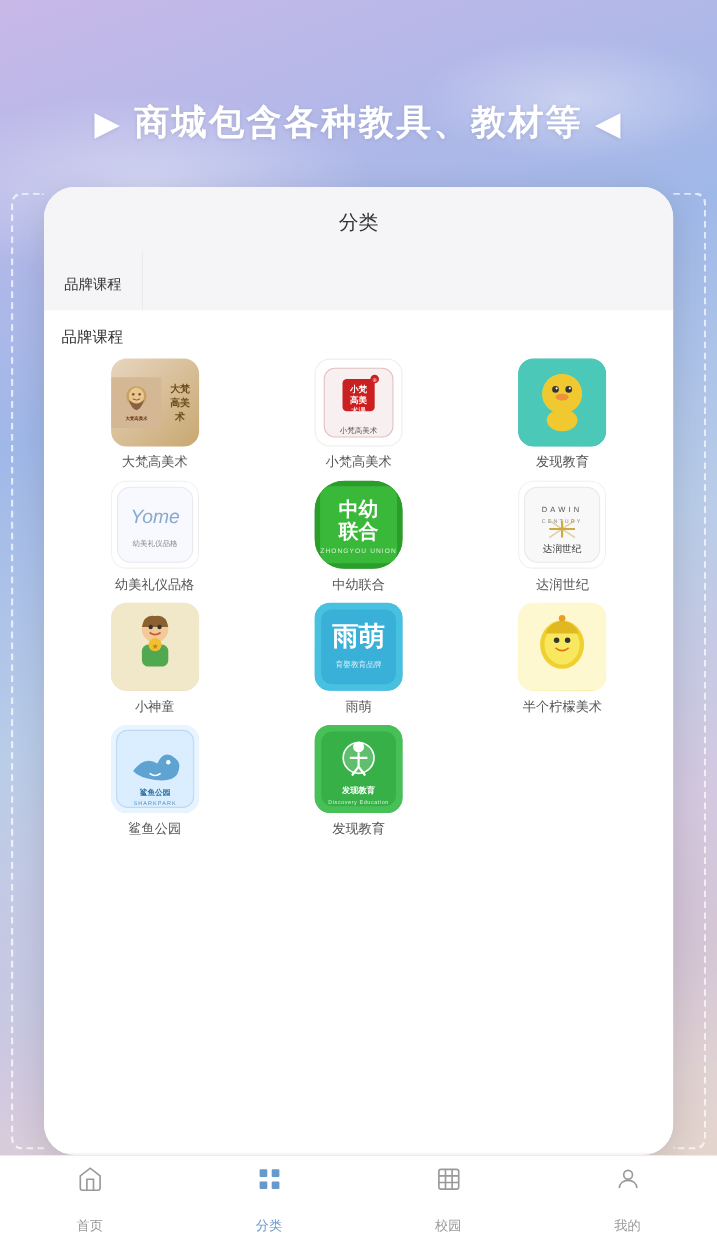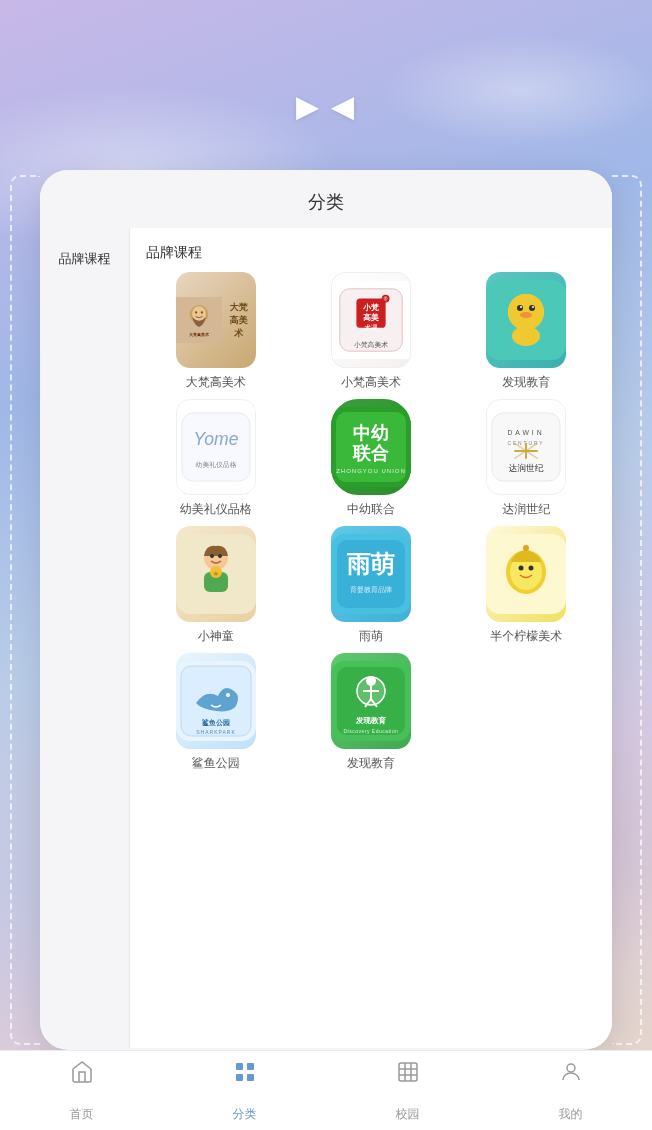--- a/index.html
+++ b/index.html
@@ -66,20 +66,21 @@
       font-size: 18px;
       font-weight: 500;
       color: #333;
       padding: 20px 0 14px;
       background: #f5f5f8;
     }
 
     .card-body {
       display: flex;
       height: calc(100% - 60px);
+      flex-direction: column;
     }
 
     .sidebar {
       width: 90px;
       background: #f5f5f8;
       padding-top: 8px;
       border-right: 1px solid #ebebeb;
     }
 
     .sidebar-item {
@@ -119,21 +120,21 @@
     .brand-item {
       display: flex;
       flex-direction: column;
       align-items: center;
       gap: 6px;
       cursor: pointer;
     }
 
     .brand-logo {
       width: 80px;
-      height: 96px;
+      height: 80px;
       border-radius: 14px;
       overflow: hidden;
       background: #f0f0f0;
       display: flex;
       align-items: center;
       justify-content: center;
       font-size: 11px;
       color: #999;
     }
 
@@ -275,20 +276,21 @@
     }
   </style>
 </head>
 <body>
 
 <div class="bg"></div>
 <div class="bg-clouds"></div>
 
 <div class="header-text">
   <span class="arrow-left">▶</span>
+  <span>商城包含各种教具、教材等</span>
   <span class="arrow-right">◀</span>
 </div>
 
 <div class="dashed-border-left"></div>
 <div class="dashed-border-right"></div>
 
 <div class="card">
   <div class="card-title">分类</div>
   <div class="card-body">
 

